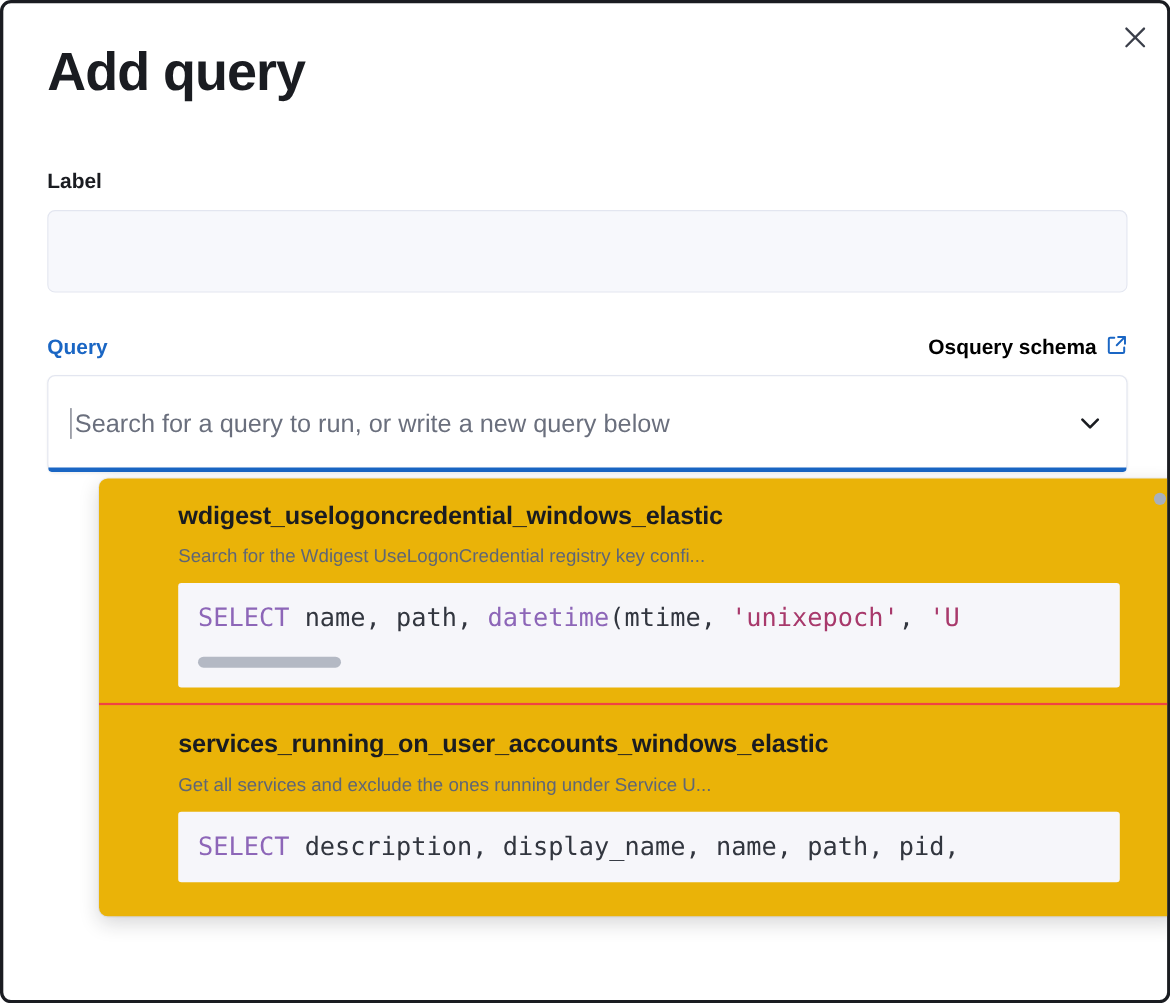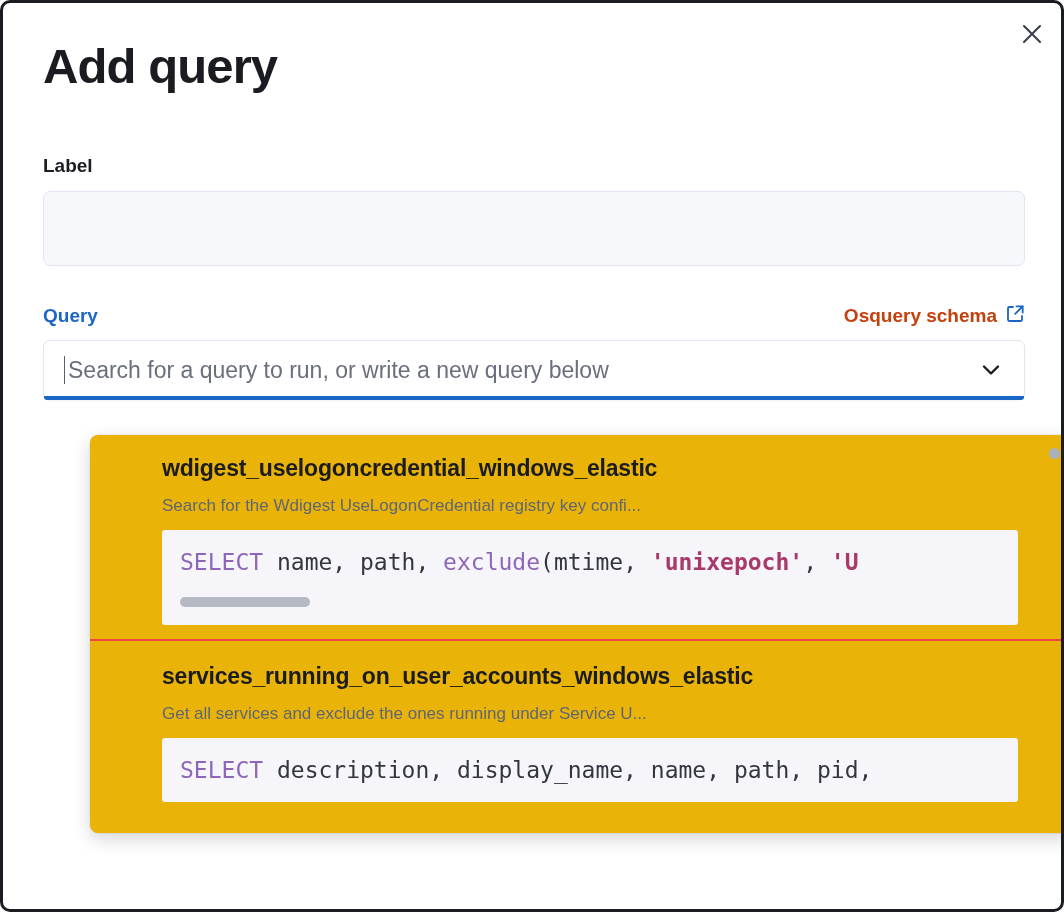--- a/index.html
+++ b/index.html
@@ -88,30 +88,30 @@
     font-size: 19px;
     font-weight: bold;
     color: #1a66c4;
   }
   .schema-link {
     display: inline-flex;
     align-items: center;
     gap: 9px;
     font-size: 19px;
     font-weight: bold;
-    color: #c2410c;
+    color: #000000;
     text-decoration: none;
     cursor: pointer;
   }
 
   
   .combobox {
     position: relative;
     width: 982px;
-    height: 60px;
+    height: 88px;
     margin-top: 12px;
     background: #ffffff;
     border: 1px solid #e3e6f0;
     border-radius: 7px;
     display: flex;
     align-items: center;
     padding: 0 18px 0 20px;
     box-shadow: 0 1px 2px rgba(26,28,33,0.06);
   }
   .combo-caret {
@@ -189,21 +189,21 @@
   }
   .code-line {
     font-family: "DejaVu Sans Mono", monospace;
     font-size: 23px;
     line-height: 1.1;
     color: #32363f;
     white-space: nowrap;
   }
   .tok-kw  { color: #8d66b8; }
   .tok-fn  { color: #8d66b8; }
-  .tok-str { color: #a8396b; font-weight: bold; }
+  .tok-str { color: #a8396b; }
 
   .hscroll-track {
     margin: 22px 0 0 0;
     height: 10px;
   }
   .hscroll-thumb {
     width: 130px;
     height: 10px;
     background: #b4b9c4;
     border-radius: 6px;
@@ -299,21 +299,21 @@
 
   </div>
 
   <div class="dropdown">
     <span class="dd-vscroll-dot"></span>
 
     <div class="dd-option">
       <div class="dd-title">wdigest_uselogoncredential_windows_elastic</div>
       <div class="dd-desc">Search for the Wdigest UseLogonCredential registry key confi...</div>
       <div class="code-block">
-        <div class="code-line"><span class="tok-kw">SELECT</span><span> name, path, </span><span class="tok-fn">exclude</span><span>(mtime, </span><span class="tok-str">'unixepoch'</span><span>, </span><span class="tok-str">'U</span></div>
+        <div class="code-line"><span class="tok-kw">SELECT</span><span> name, path, </span><span class="tok-fn">datetime</span><span>(mtime, </span><span class="tok-str">'unixepoch'</span><span>, </span><span class="tok-str">'U</span></div>
         <div class="hscroll-track">
           <div class="hscroll-thumb"></div>
         </div>
       </div>
     </div>
 
     <div class="dd-option">
       <div class="dd-title">services_running_on_user_accounts_windows_elastic</div>
       <div class="dd-desc">Get all services and exclude the ones running under Service U...</div>
       <div class="code-block">

